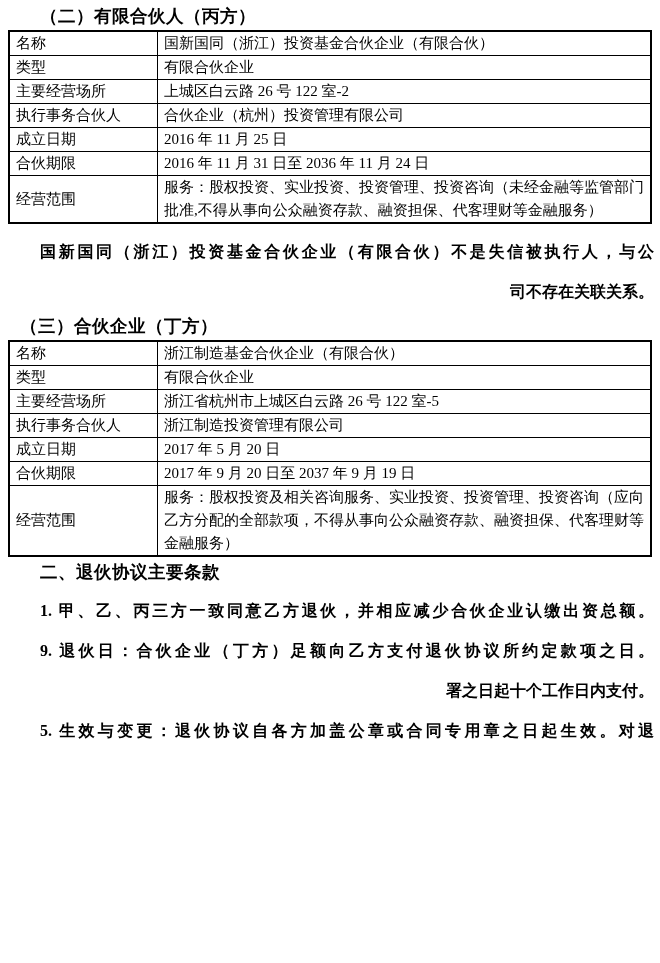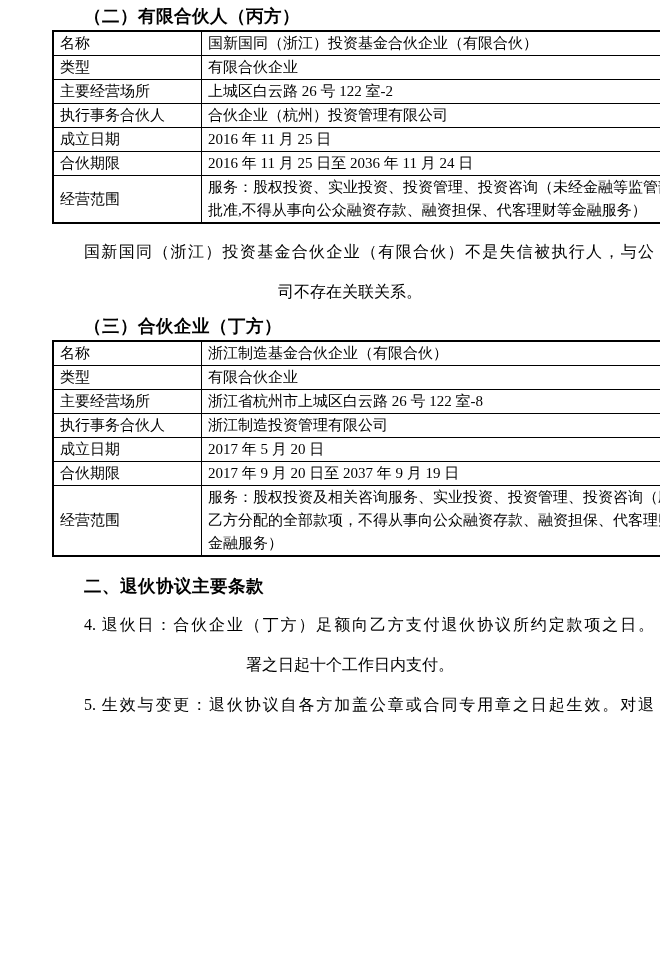--- a/index.html
+++ b/index.html
@@ -3,57 +3,56 @@
 <meta charset="utf-8">
 <style>
   html,body{margin:0;padding:0;background:#ffffff;}
   .page{
     position:relative;
     width:660px;height:749px;
     background:#ffffff;color:#000000;
     font-family:"Liberation Serif","DejaVu Serif",serif;
     overflow:hidden;
     box-sizing:border-box;
-    padding-left:44px;
   }
   .heading{
     font-family:"Liberation Sans","DejaVu Sans",sans-serif;
     font-weight:bold;
     font-size:17.5px;
     line-height:22px;
     letter-spacing:0.5px;
     margin:0 0 0 40px;
   }
   .heading.h-top{margin-top:5px;}
-  .heading.h-mid{margin-top:3px;}
-  .heading.h-low{margin-top:18px;}
+  .heading.h-mid{margin-top:3px;margin-left:20px;}
+  .heading.h-low{margin-top:4px;}
   table.info{
     border-collapse:collapse;
     table-layout:fixed;
     width:644px;
     margin:3px 0 0 8px;
     border:2px solid #000;
   }
   table.info td{
     border:1.4px solid #000;
     font-size:15px;
     line-height:23px;
     padding:0 6px;
     vertical-align:middle;
     word-break:break-all;
   }
   td.label-cell{width:135px;}
-  .para{margin:0 6px 0 2px;}
+  .para{margin:0 6px 0 2px;font-weight:bold;}
   .para.p1{margin-top:8px;}
   .para.p2{margin-top:7px;}
   .para.items{margin-top:8px;}
   .line{
     font-size:16px;
     line-height:40px;
-    text-align:center;
+    text-align:right;
   }
   .line.fill{
     text-align:justify;
     text-align-last:justify;
   }
   .line.indent{text-indent:38px;}
 </style>
 </head>
 <body>
 
@@ -78,21 +77,21 @@
       <tr>
         <td class="label-cell">执行事务合伙人</td>
         <td class="value-cell">合伙企业（杭州）投资管理有限公司</td>
       </tr>
       <tr>
         <td class="label-cell">成立日期</td>
         <td class="value-cell">2016 年 11 月 25 日</td>
       </tr>
       <tr>
         <td class="label-cell">合伙期限</td>
-        <td class="value-cell">2016 年 11 月 25 日至 2036 年 11 月 24 日</td>
+        <td class="value-cell">2016 年 11 月 31 日至 2036 年 11 月 24 日</td>
       </tr>
       <tr>
         <td class="label-cell">经营范围</td>
         <td class="value-cell">服务：股权投资、实业投资、投资管理、投资咨询（未经金融等监管部门批准,不得从事向公众融资存款、融资担保、代客理财等金融服务）</td>
       </tr>
     </tbody>
   </table>
 
   <div class="para p1">
     <div class="line fill indent">国新国同（浙江）投资基金合伙企业（有限合伙）不是失信被执行人，与公</div>
@@ -106,21 +105,21 @@
       <tr>
         <td class="label-cell">名称</td>
         <td class="value-cell">浙江制造基金合伙企业（有限合伙）</td>
       </tr>
       <tr>
         <td class="label-cell">类型</td>
         <td class="value-cell">有限合伙企业</td>
       </tr>
       <tr>
         <td class="label-cell">主要经营场所</td>
-        <td class="value-cell">浙江省杭州市上城区白云路 26 号 122 室-8</td>
+        <td class="value-cell">浙江省杭州市上城区白云路 26 号 122 室-5</td>
       </tr>
       <tr>
         <td class="label-cell">执行事务合伙人</td>
         <td class="value-cell">浙江制造投资管理有限公司</td>
       </tr>
       <tr>
         <td class="label-cell">成立日期</td>
         <td class="value-cell">2017 年 5 月 20 日</td>
       </tr>
       <tr>
@@ -131,18 +130,19 @@
         <td class="label-cell">经营范围</td>
         <td class="value-cell">服务：股权投资及相关咨询服务、实业投资、投资管理、投资咨询（应向乙方分配的全部款项，不得从事向公众融资存款、融资担保、代客理财等金融服务）</td>
       </tr>
     </tbody>
   </table>
 
 
   <div class="heading h-low">二、退伙协议主要条款</div>
 
   <div class="para items">
-    <div class="line fill indent">4. 退伙日：合伙企业（丁方）足额向乙方支付退伙协议所约定款项之日。</div>
+    <div class="line fill indent">1.  甲、乙、丙三方一致同意乙方退伙，并相应减少合伙企业认缴出资总额。</div>
+    <div class="line fill indent">9. 退伙日：合伙企业（丁方）足额向乙方支付退伙协议所约定款项之日。</div>
     <div class="line">署之日起十个工作日内支付。</div>
     <div class="line fill indent">5. 生效与变更：退伙协议自各方加盖公章或合同专用章之日起生效。对退</div>
   </div>
 
 </div>
 
 </body></html>

